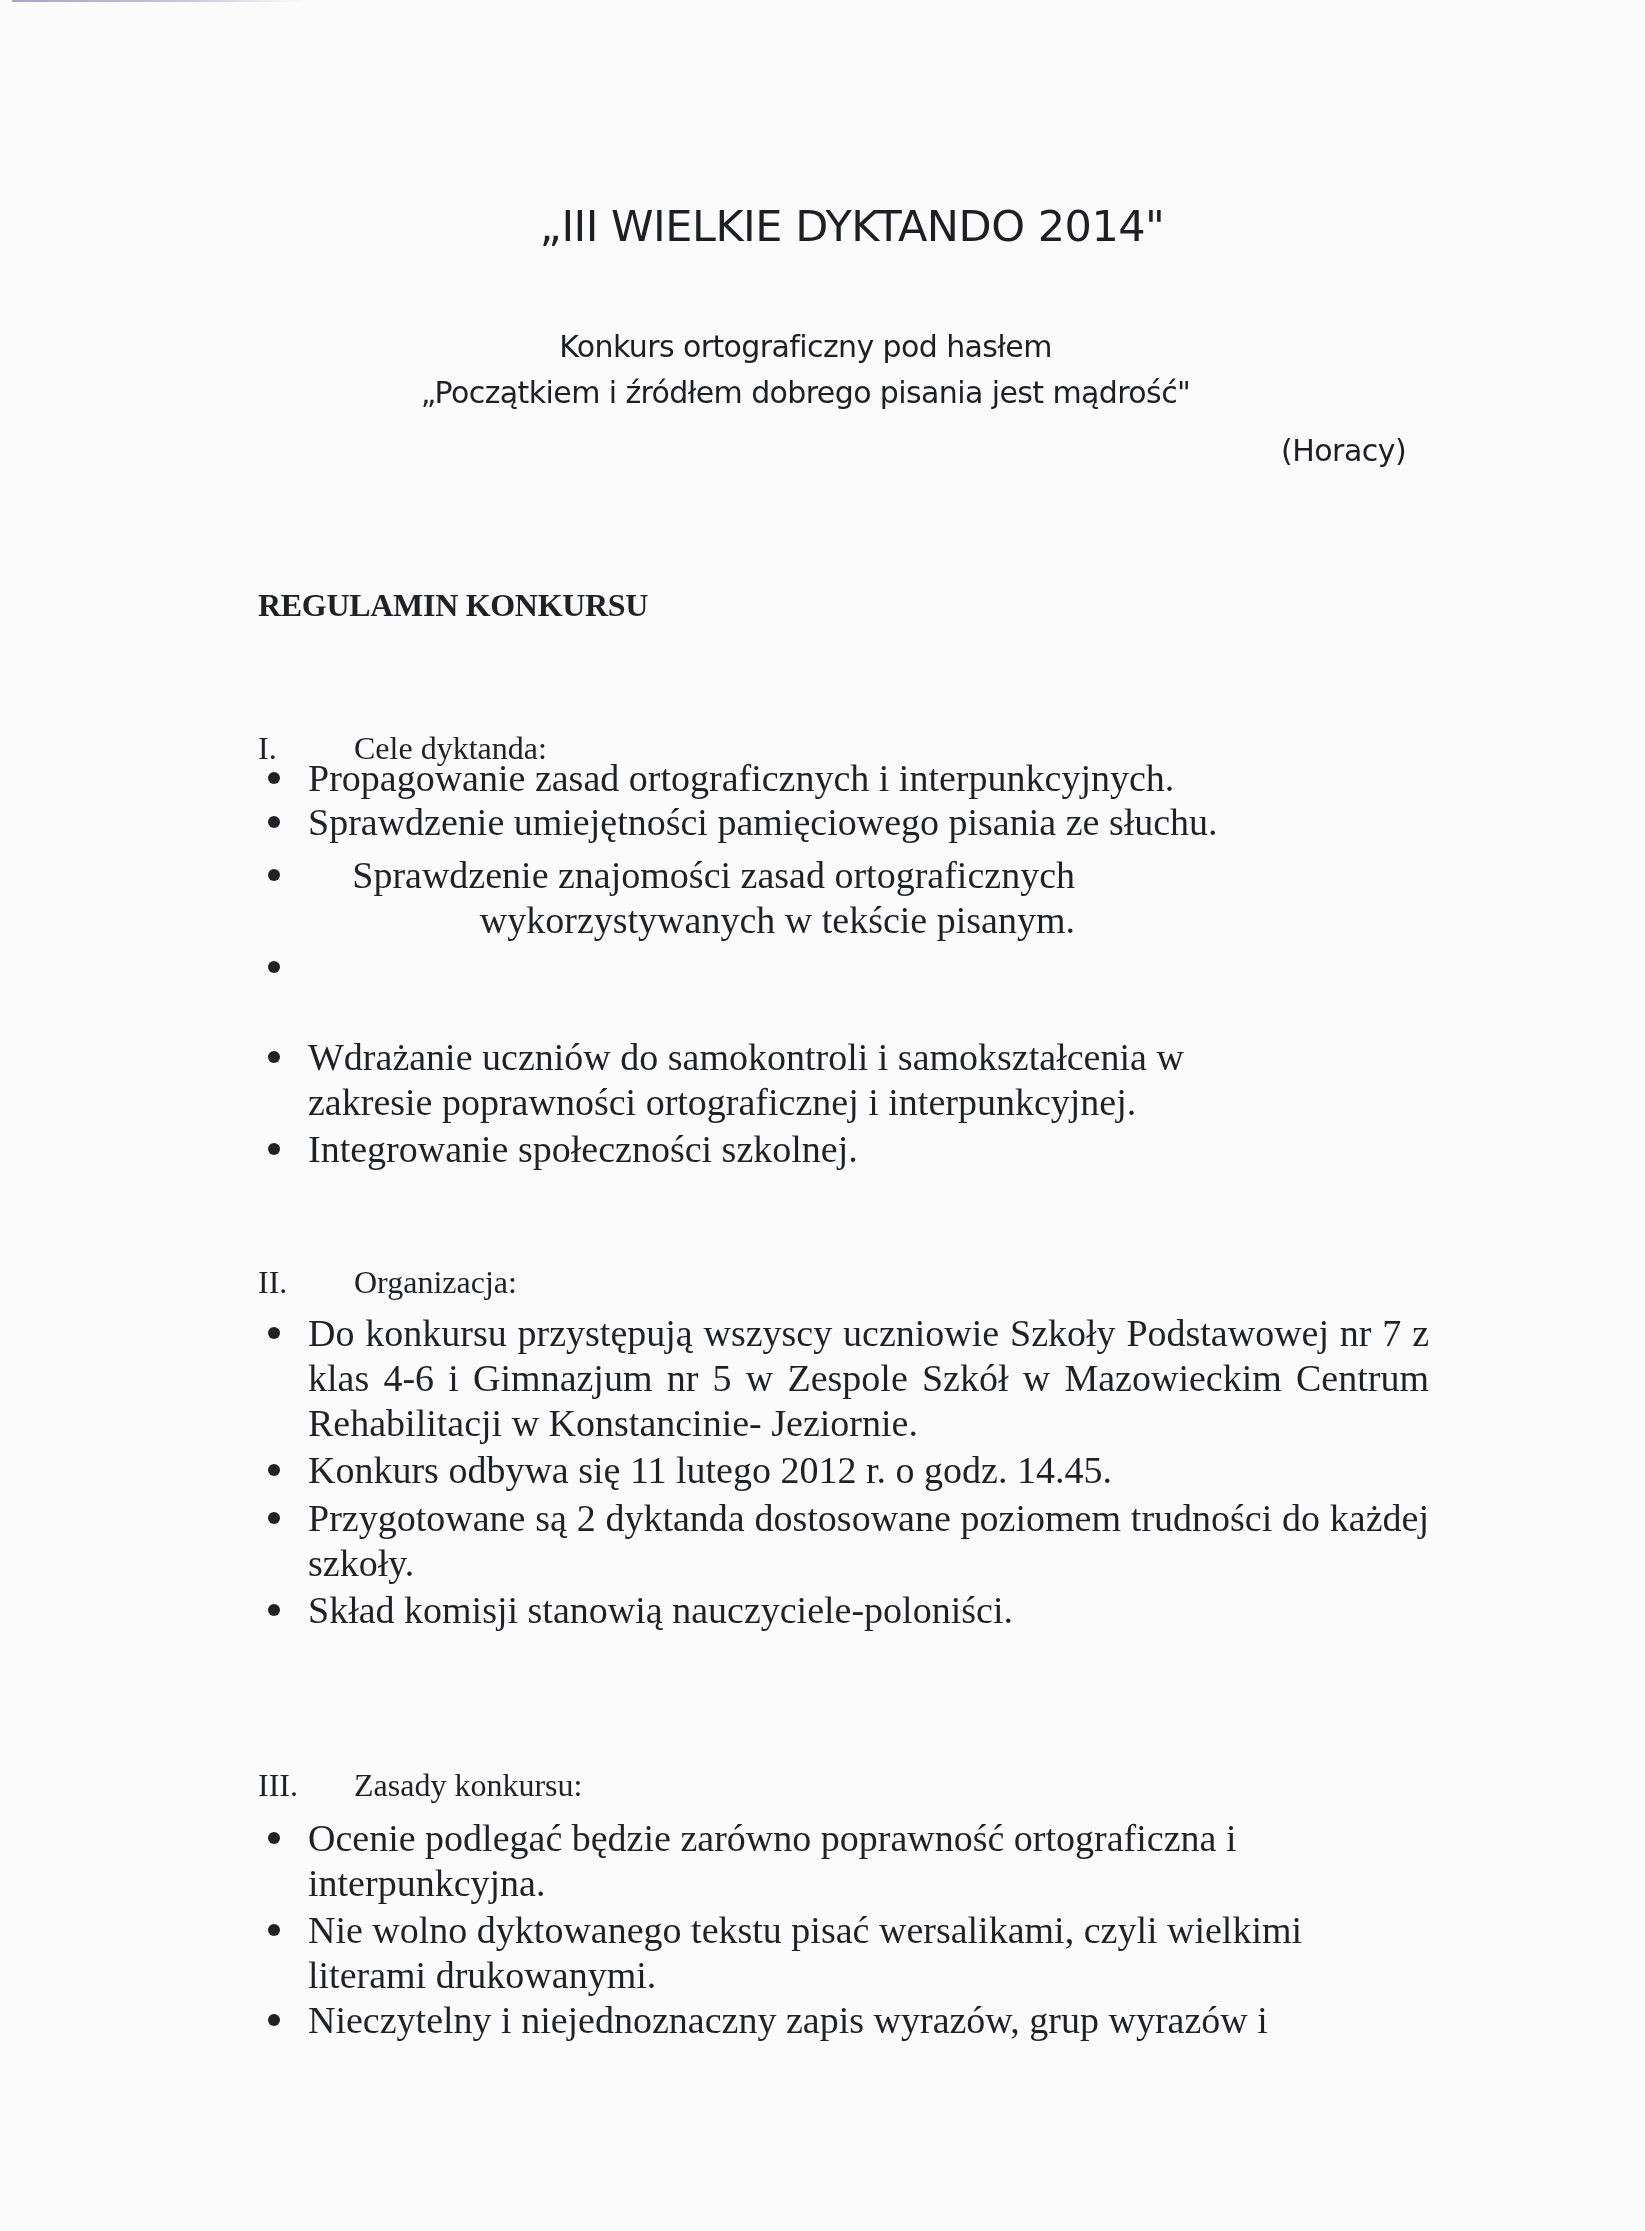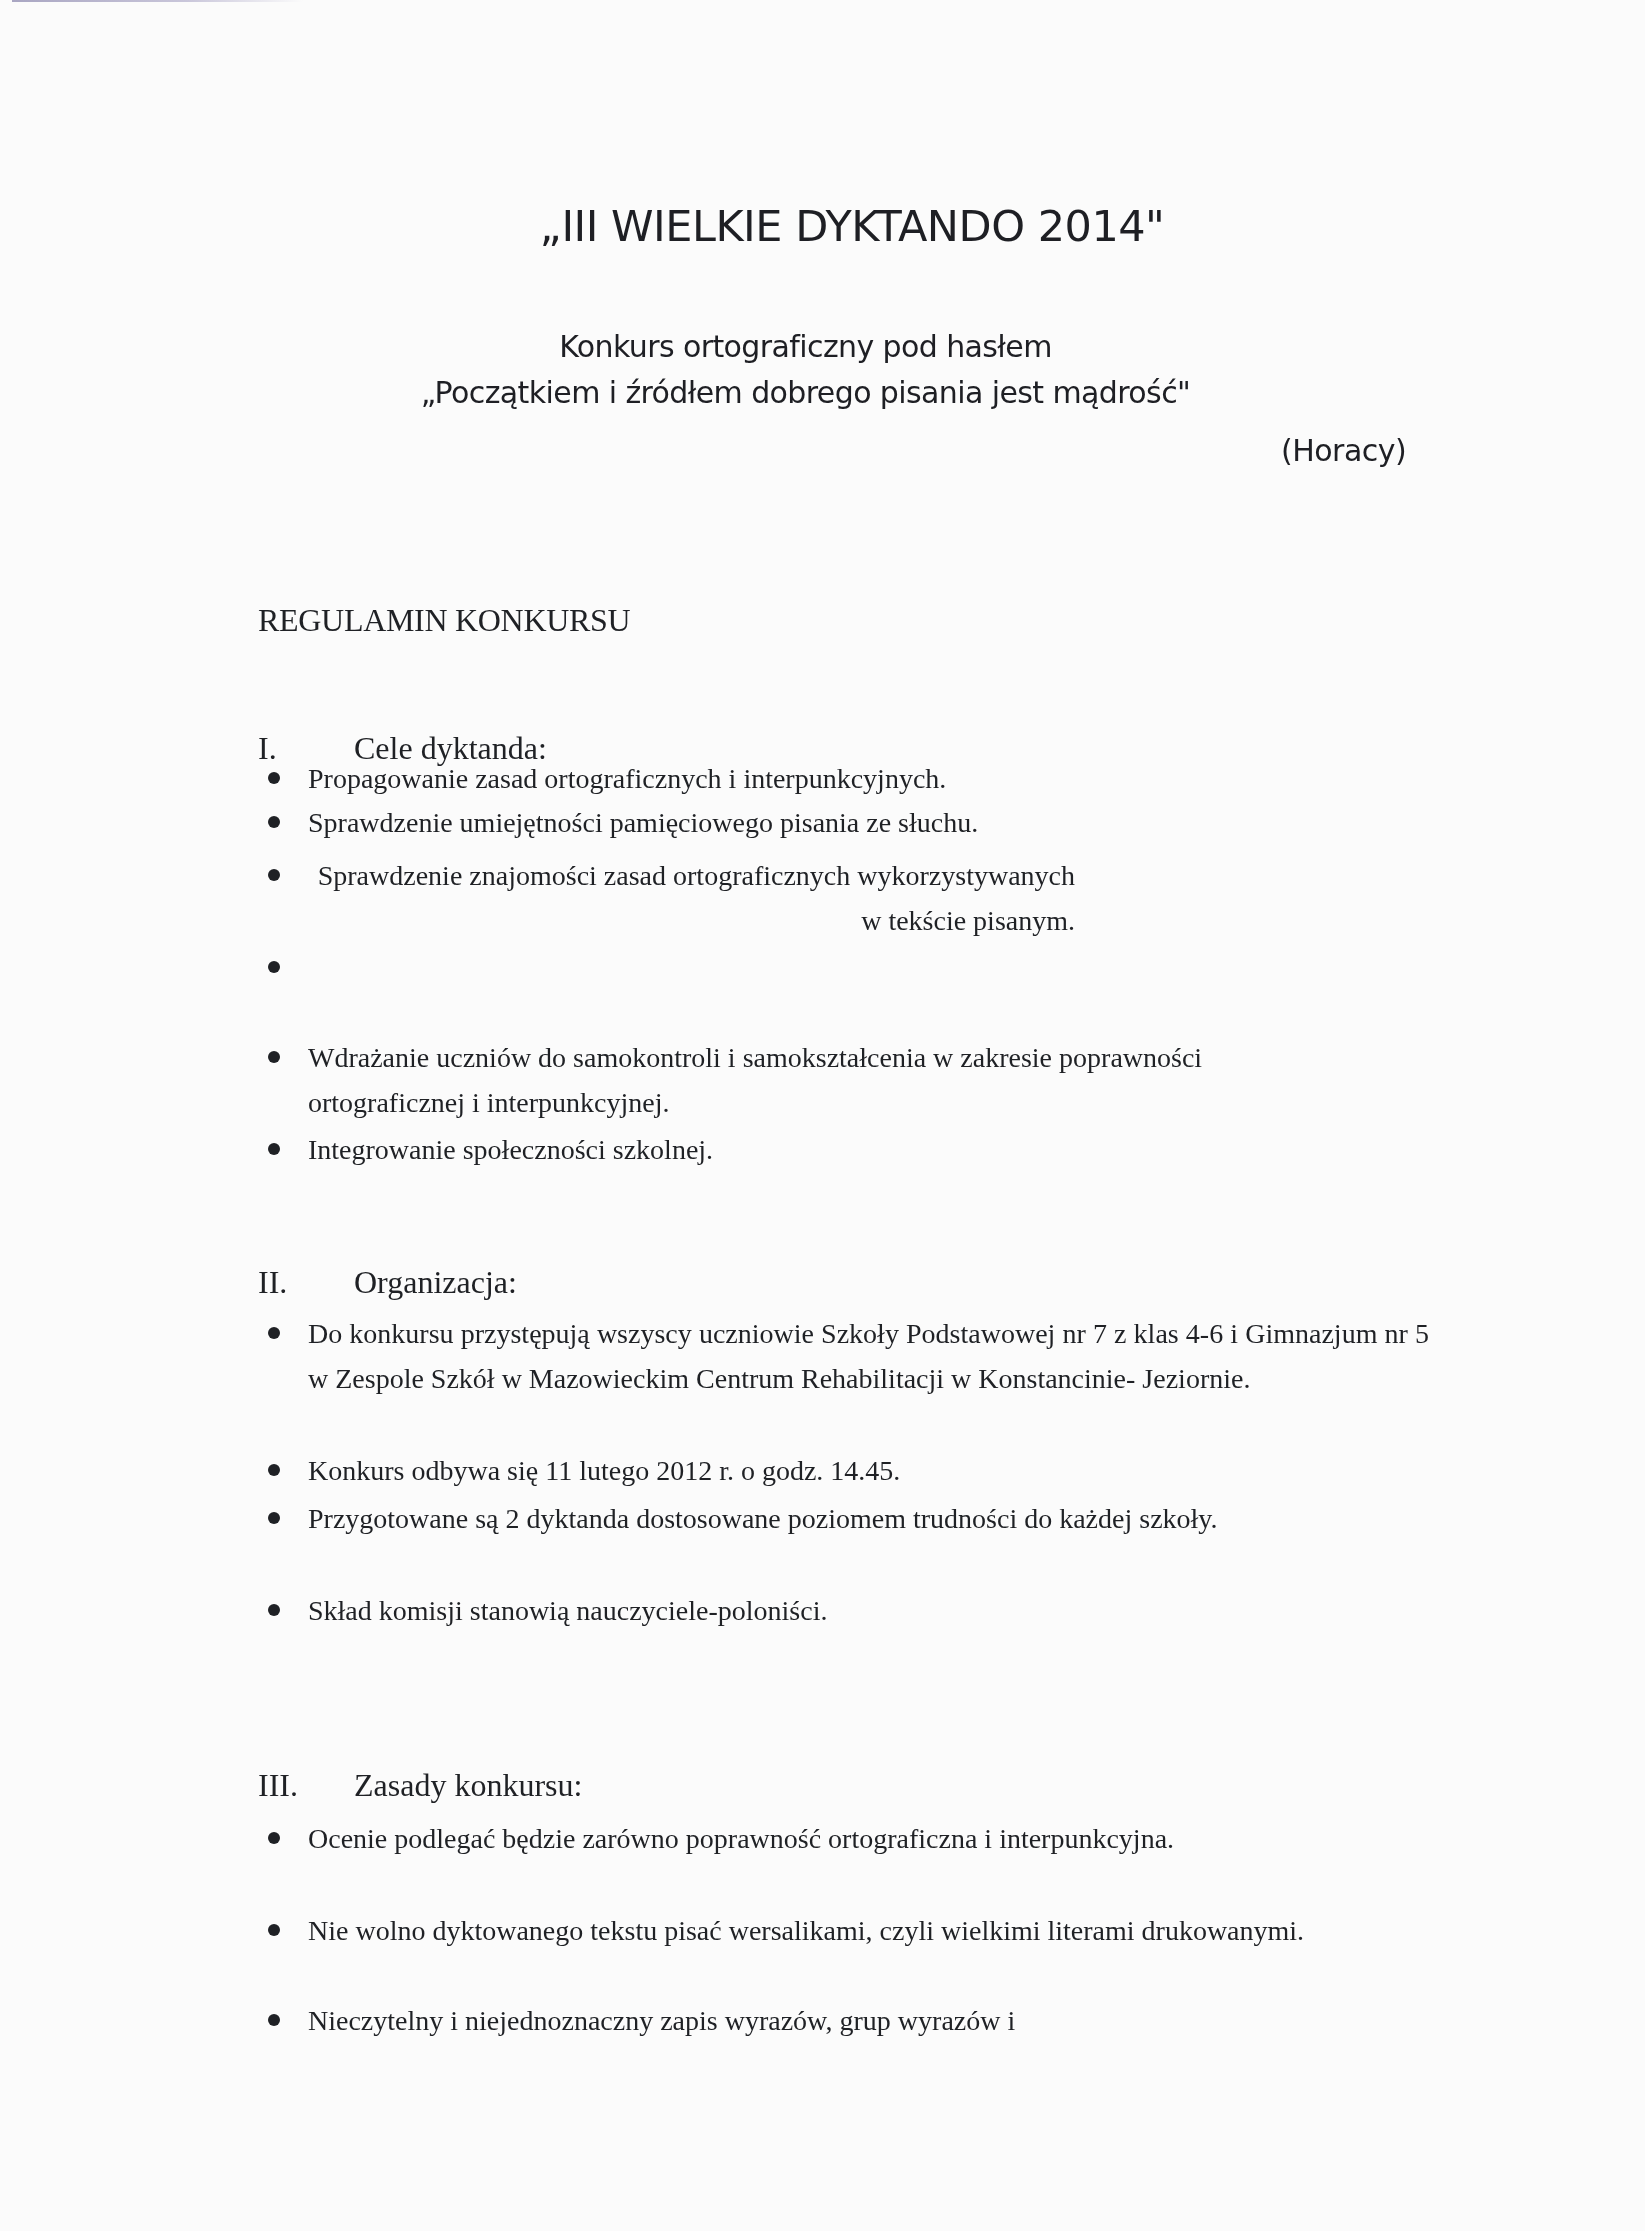--- a/index.html
+++ b/index.html
@@ -17,26 +17,26 @@
     position: absolute; white-space: nowrap; letter-spacing: -0.5px;
   }
   .title { font-size: 43px; line-height: 54px; left: 0; width: 1704px; text-align: center; top: 199px; }
   .sub { font-size: 30px; line-height: 45px; left: 0; width: 1611px; text-align: center; letter-spacing: -0.6px; }
   .sub1 { top: 324px; }
   .sub2 { top: 370px; }
   .author { font-size: 30px; line-height: 45px; top: 428px; left: 1281px; }
 
   .doc { position: absolute; left: 0; top: 0; width: 1646px; }
   .heading-bold {
-    position: absolute; left: 258px; top: 583px; font-weight: normal;
-    font-size: 32px; line-height: 45px; letter-spacing: -0.3px; white-space: nowrap; margin-top: 15px;
+    position: absolute; left: 258px; top: 583px; font-weight: bold;
+    font-size: 32px; line-height: 45px; letter-spacing: -0.3px; white-space: nowrap;
   }
   .sec { position: absolute; left: 258px; font-size: 32px; line-height: 45px; white-space: nowrap; margin-top: 40px; }
   .sec .num { display: inline-block; width: 96px; }
-  .item { position: absolute; left: 262px; width: 1166px; font-size: 28px; line-height: 45px; }
+  .item { position: absolute; left: 262px; width: 1166px; font-size: 38px; line-height: 45px; }
   .item .bullet {
     position: absolute; left: 5.8px; top: 15.5px; width: 12.6px; height: 12.6px;
     border-radius: 50%; background: #1f2125;
   }
   .item .txt { display: block; margin-left: 46px; }
   .justify .txt { text-align: justify; text-align-last: left; }
   .narrow .txt { width: 767px; text-align: right; }
   .mid .txt { width: 990px; }
 </style>
 </head>

